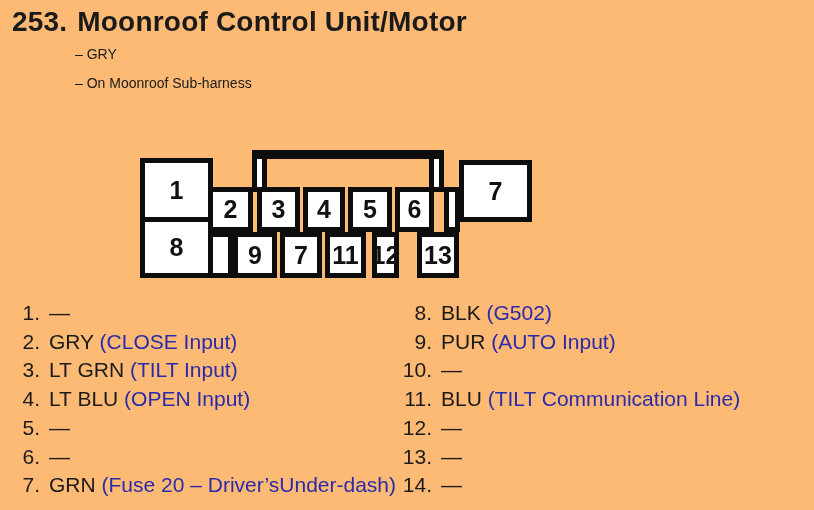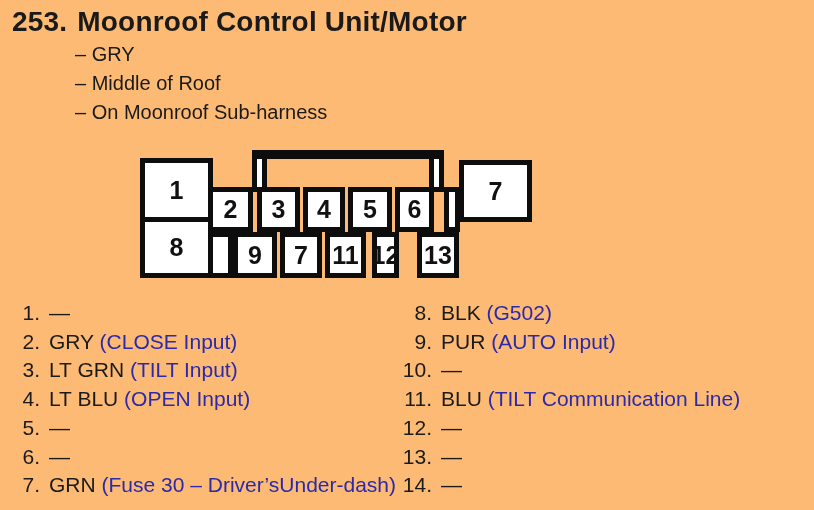--- a/index.html
+++ b/index.html
@@ -24,21 +24,21 @@
     font-size: 28px;
     font-weight: bold;
     letter-spacing: 0.2px;
     white-space: nowrap;
   }
   .title .title-text { margin-left: 10px; }
   .notes {
     position: absolute;
     left: 75px;
     top: 40px;
-    font-size: 20px;
+    font-size: 14px;
     line-height: 29px;
     white-space: nowrap;
   }
   
   .connector {
     position: absolute;
     left: 140px;
     top: 150px;
     width: 392px;
     height: 128px;
@@ -113,21 +113,20 @@
 </head>
 <body>
 
 <div class="page">
 
   <div class="title">
     <span>253.</span><span class="title-text">Moonroof Control Unit/Motor</span>
   </div>
   <div class="notes">
     <div>– GRY</div>
-    <div>– Middle of Roof</div>
     <div>– On Moonroof Sub-harness</div>
   </div>
 
   <div class="connector">
     <div class="post postL"></div>
     <div class="post postR"></div>
     <div class="latch-bar"></div>
 
     <div class="cell c1">1</div>
     <div class="cell c2">2</div>
@@ -167,21 +166,21 @@
     <div class="pin-row">
       <span class="pnum">5.</span>
       <span class="desc"><span class="wire">—</span> <span class="fn"></span></span>
     </div>
     <div class="pin-row">
       <span class="pnum">6.</span>
       <span class="desc"><span class="wire">—</span> <span class="fn"></span></span>
     </div>
     <div class="pin-row">
       <span class="pnum">7.</span>
-      <span class="desc"><span class="wire">GRN</span> <span class="fn">(Fuse 30 – Driver’sUnder-dash)</span></span>
+      <span class="desc"><span class="wire">GRN</span> <span class="fn">(Fuse 20 – Driver’sUnder-dash)</span></span>
     </div>
   </div>
 
   <div class="pin-col right">
     <div class="pin-row">
       <span class="pnum">8.</span>
       <span class="desc"><span class="wire">BLK</span> <span class="fn">(G502)</span></span>
     </div>
     <div class="pin-row">
       <span class="pnum">9.</span>

